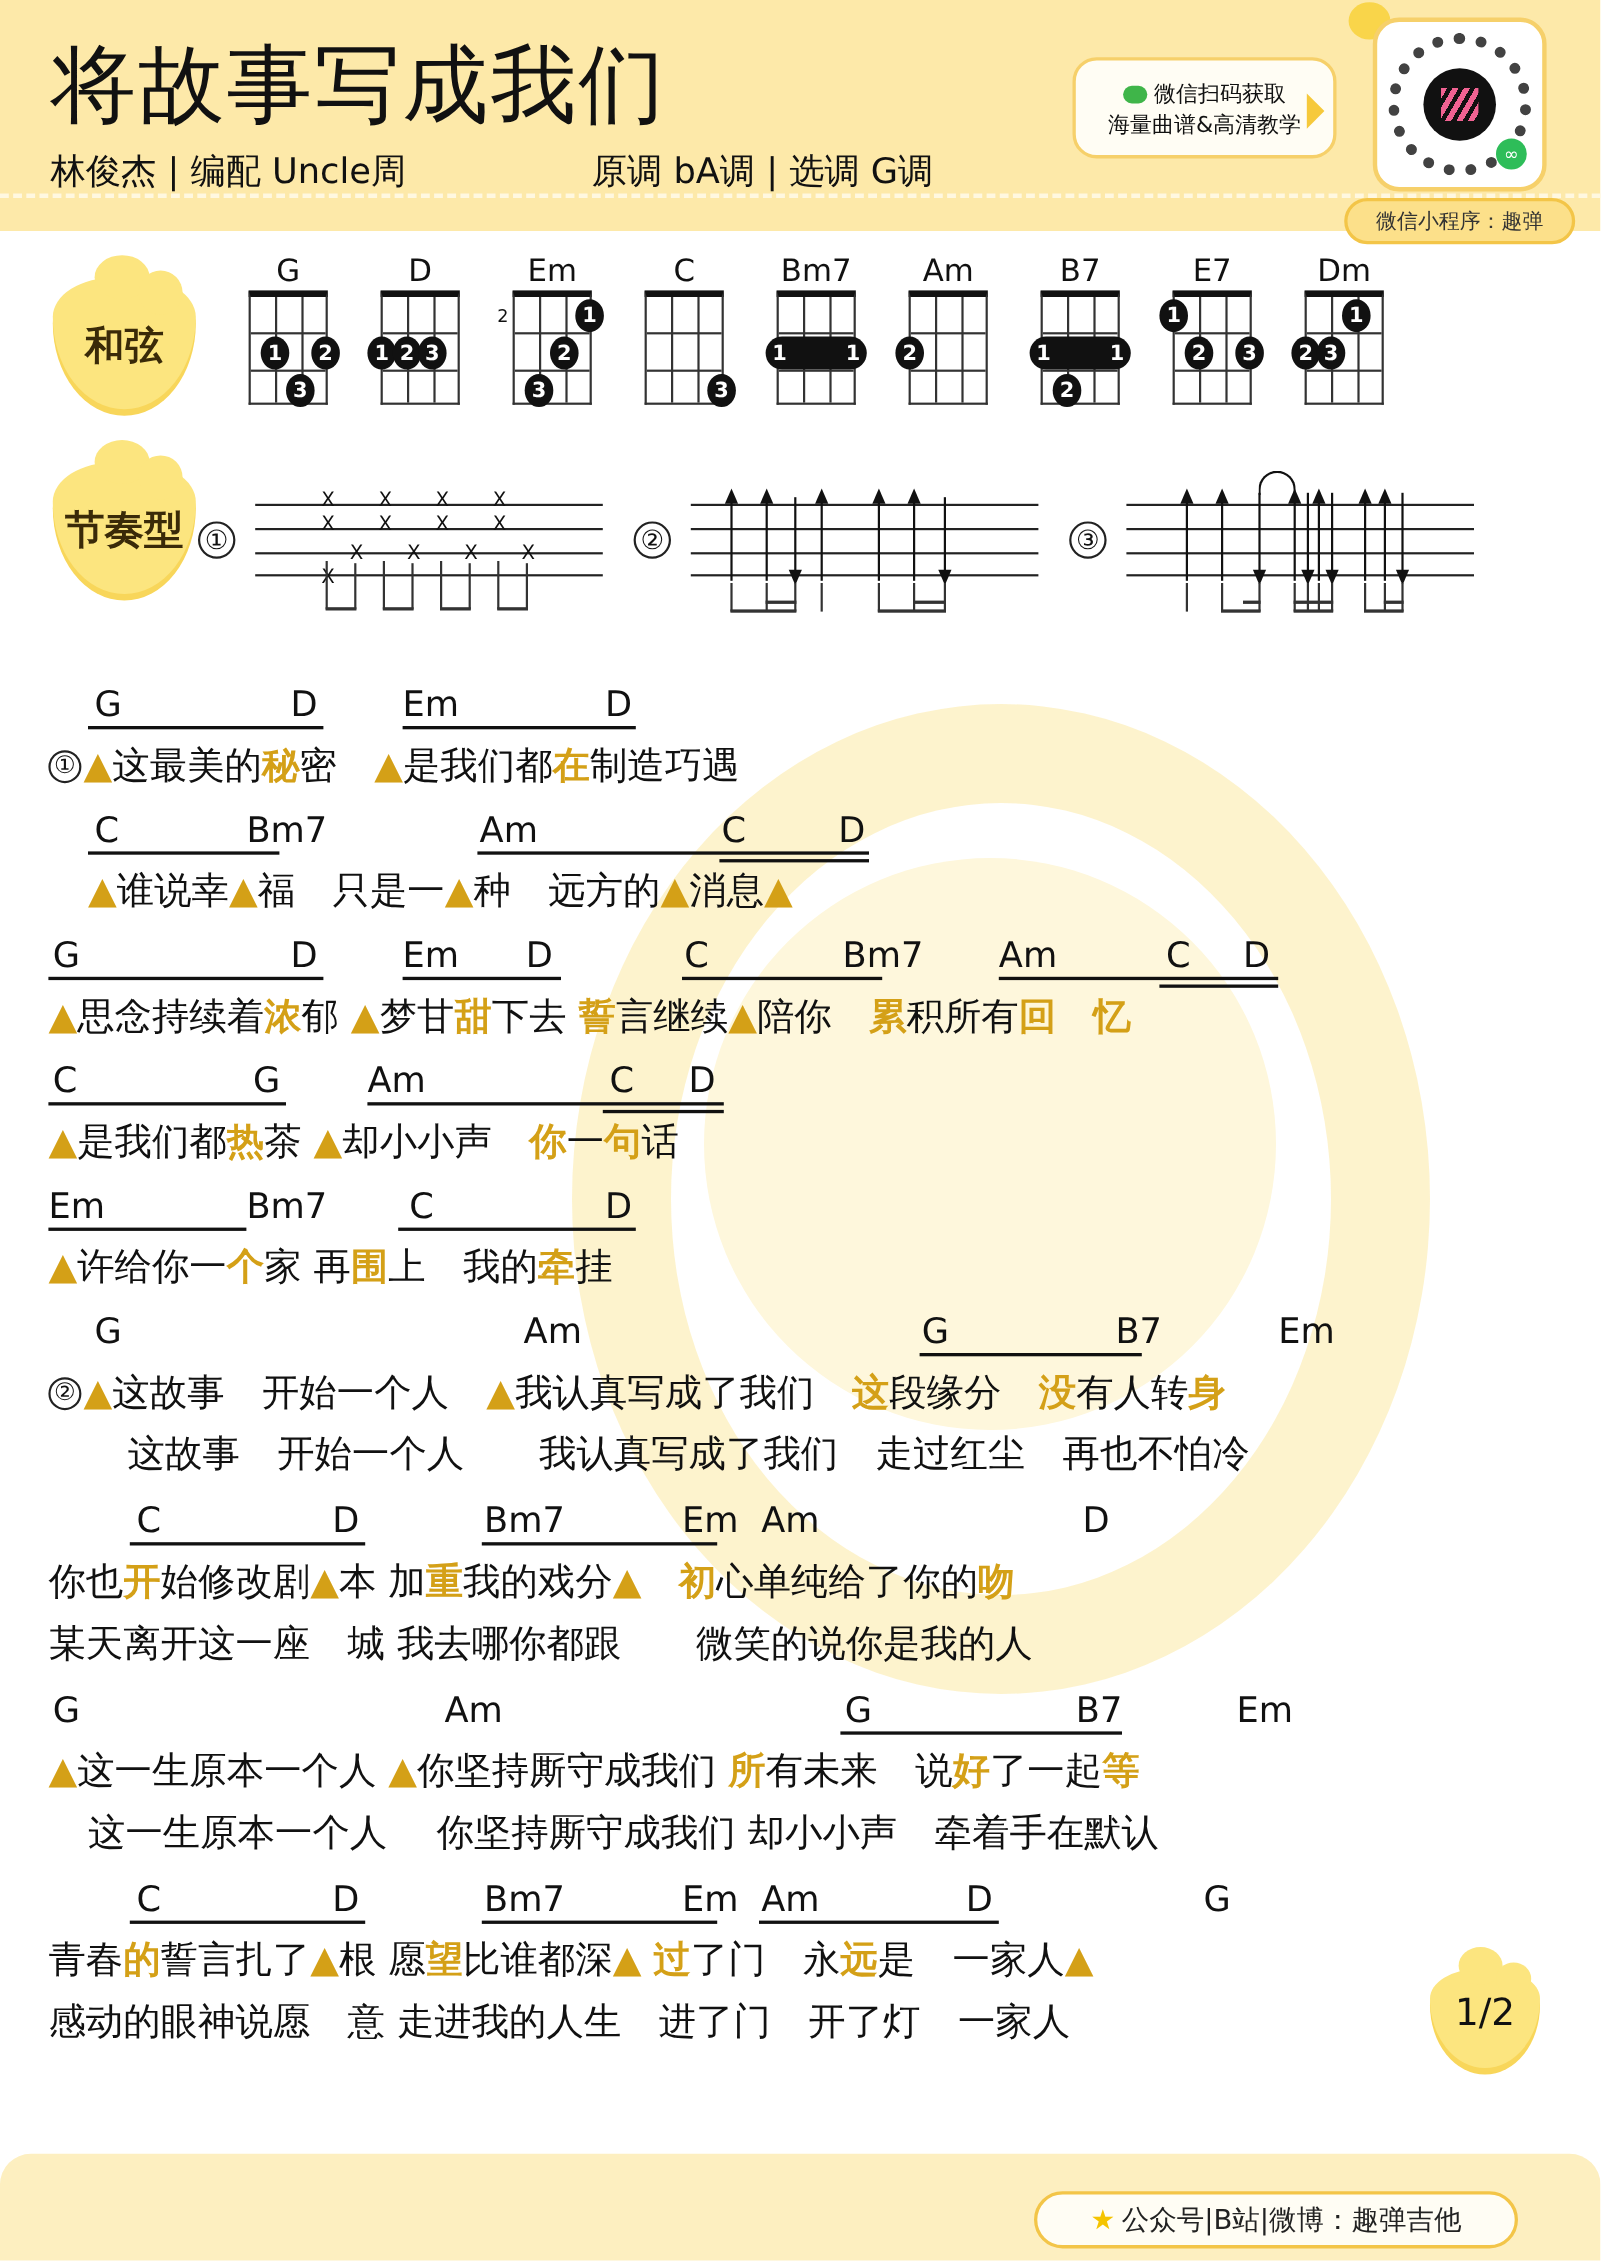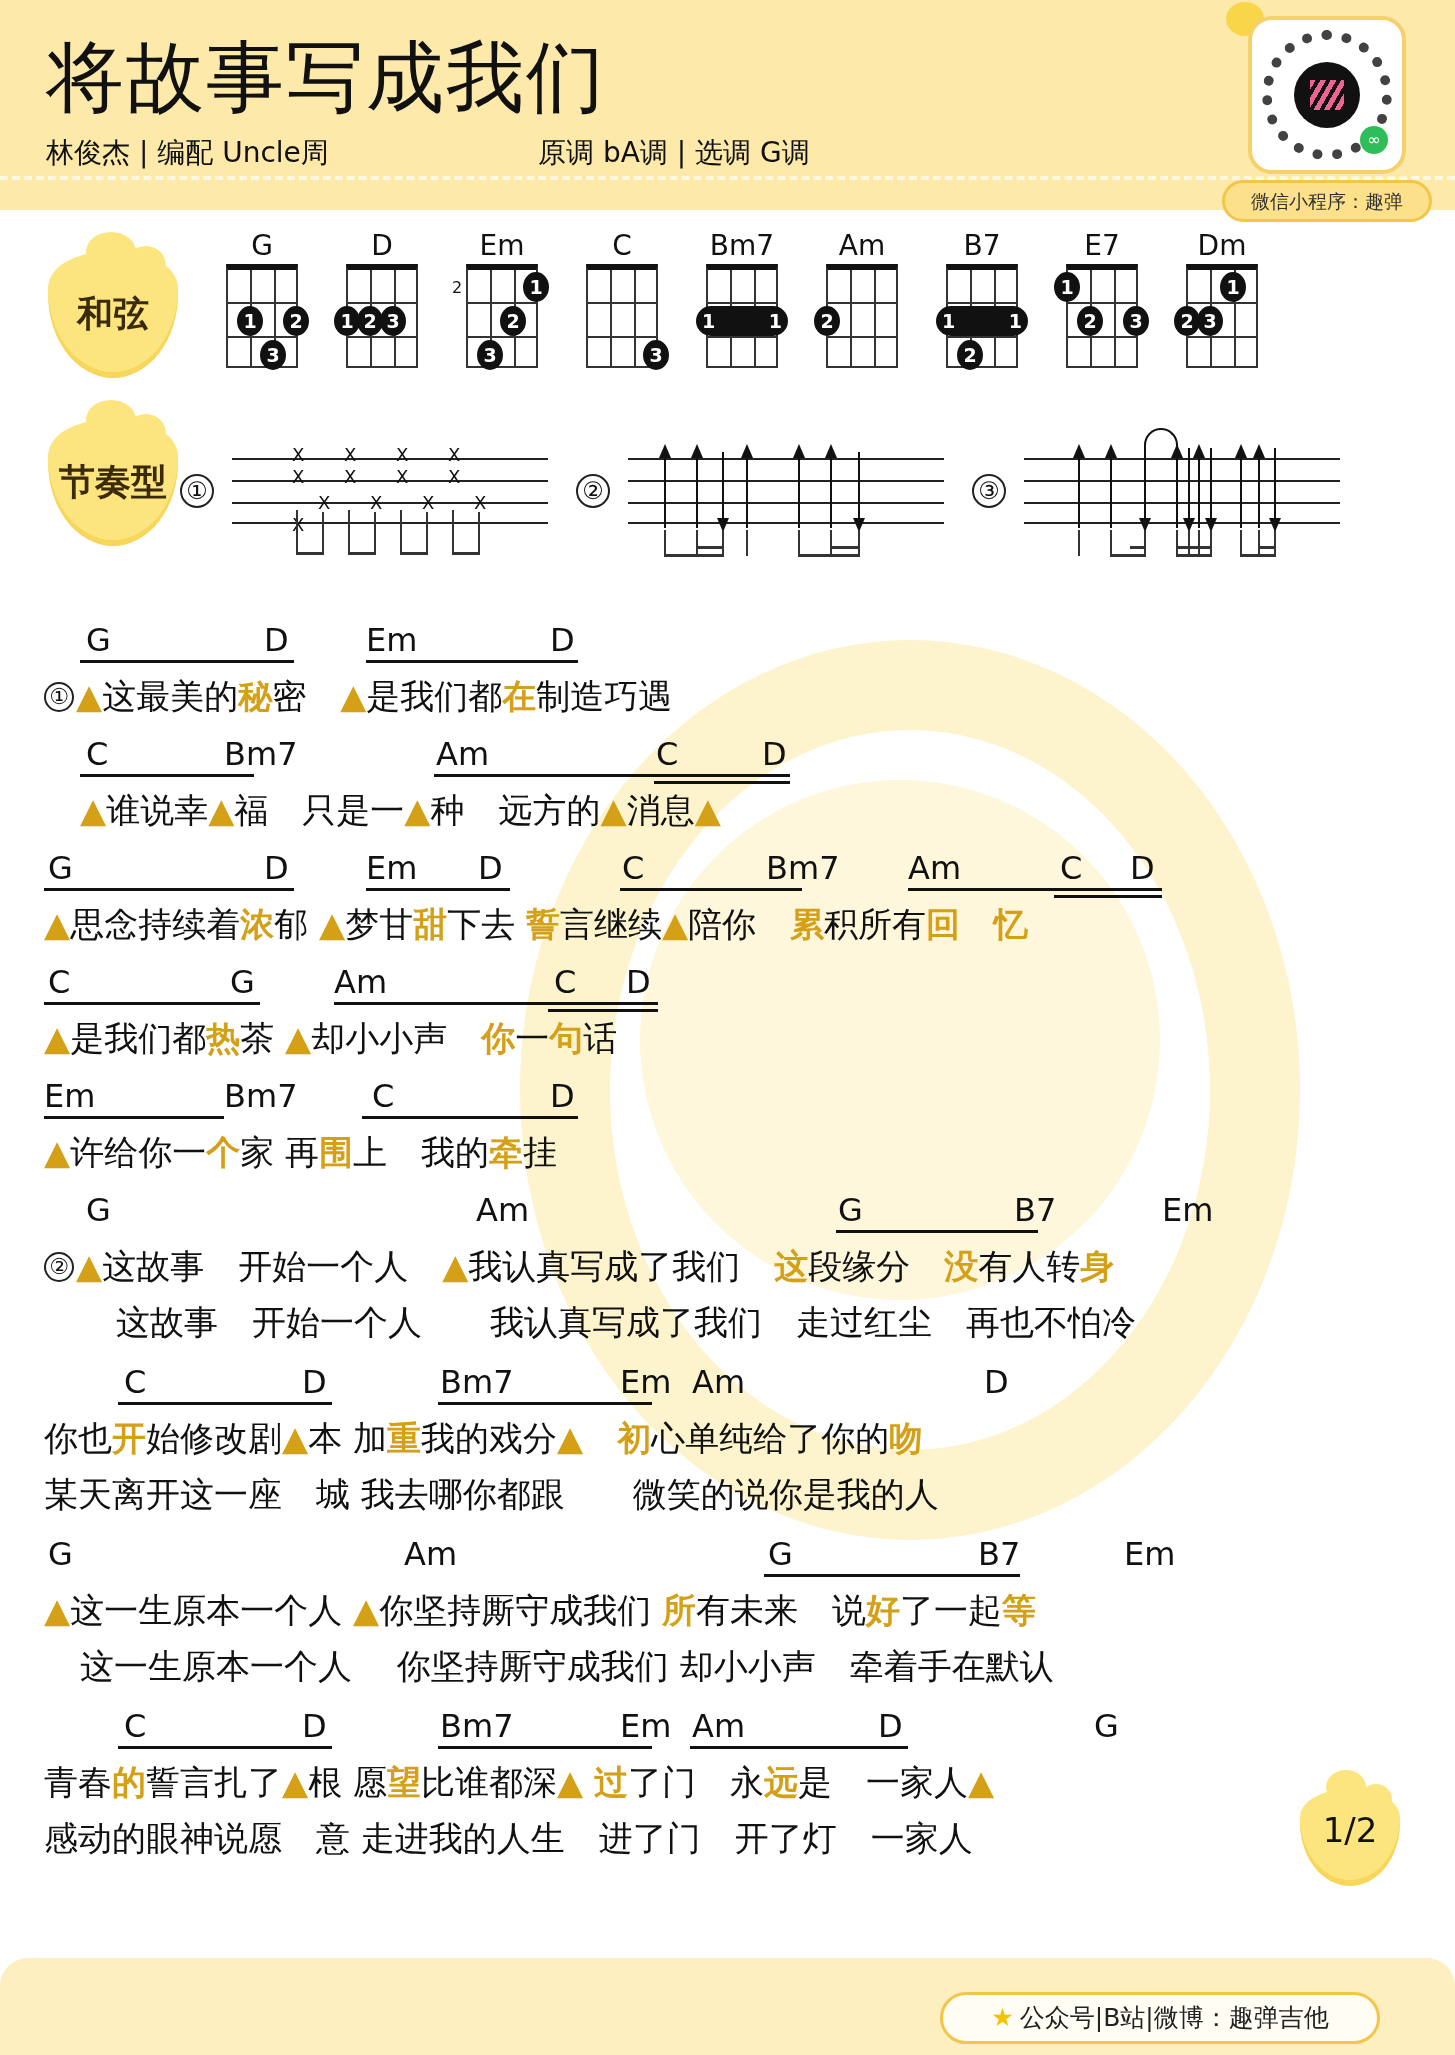--- a/index.html
+++ b/index.html
@@ -1,20 +1,20 @@
 <!DOCTYPE html>
 <html><head>
 <meta charset="utf-8">
 <style>
   * { box-sizing: border-box; margin: 0; padding: 0; }
   body { width: 1455px; height: 2055px; background: #ffffff; font-family: "DejaVu Sans", "Liberation Sans", sans-serif; position: relative; overflow: hidden; color: #111; }
   .header { position: absolute; left: 0; top: 0; width: 1455px; height: 210px; background: #fde9a9; }
   .header-dash { position: absolute; left: 0; top: 176px; width: 1455px; border-top: 4px dashed #fff8e0; }
   .title { position: absolute; left: 46px; top: 26px; font-size: 78px; font-weight: normal; letter-spacing: 2px; color: #111; }
-  .subtitle { position: absolute; top: 134px; font-size: 28px; color: #111; }
+  .subtitle { position: absolute; top: 134px; font-size: 32px; color: #111; }
   .promo { position: absolute; left: 975px; top: 52px; width: 240px; height: 92px; background: #fffdf4; border: 3px solid #f6d06a; border-radius: 22px; text-align: center; font-size: 20px; line-height: 28px; padding-top: 16px; }
   .promo .wx { display: inline-block; width: 22px; height: 16px; background: #3fb549; border-radius: 10px; vertical-align: -2px; margin-right: 6px; }
   .promo-arrow { position: absolute; right: 8px; top: 30px; width: 0; height: 0; border-top: 16px solid transparent; border-bottom: 16px solid transparent; border-left: 16px solid #f6c93b; }
   .qr-card { position: absolute; left: 1248px; top: 16px; width: 158px; height: 158px; background: #fff; border: 4px solid #f6d06a; border-radius: 24px; }
   .qr-blob { position: absolute; left: 1226px; top: 2px; width: 38px; height: 34px; background: #f9d54a; border-radius: 50%; }
   .qr-center { position: absolute; left: 42px; top: 42px; width: 66px; height: 66px; background: #111; border-radius: 50%; }
   .qr-center::before { content: ""; position: absolute; left: 16px; top: 18px; width: 34px; height: 30px; background: repeating-linear-gradient(120deg, #f06292 0 5px, transparent 5px 9px); }
   .qr-badge { position: absolute; right: 14px; bottom: 16px; width: 28px; height: 28px; background: #2ebd59; border-radius: 50%; color: #fff; font-size: 16px; text-align: center; line-height: 28px; }
   .qr-ring { position: absolute; left: 10px; top: 10px; width: 130px; height: 130px; border-radius: 50%; border: 10px dotted #222; opacity: 0.85; }
   .qr-label { position: absolute; left: 1222px; top: 180px; width: 210px; height: 42px; background: #fce08a; border: 3px solid #f3c548; border-radius: 22px; font-size: 19px; text-align: center; line-height: 36px; color: #333; }
@@ -69,20 +69,25 @@
   .tao { color: #f06a1b; font-weight: bold; margin-right: 6px; }
 </style>
 </head>
 <body>
 
 <div class="header">
   <div class="title">将故事写成我们</div>
   <div class="subtitle" style="left:46px;">林俊杰 | 编配 Uncle周</div>
   <div class="subtitle" style="left:538px;">原调 bA调 | 选调 G调</div>
   <div class="header-dash"></div>
+  <div class="promo">
+    <div><span class="wx"></span><span>微信扫码获取</span></div>
+    <div>海量曲谱&amp;高清教学</div>
+    <div class="promo-arrow"></div>
+  </div>
   <div class="qr-blob"></div>
   <div class="qr-card">
     <div class="qr-ring"></div>
     <div class="qr-center"></div>
     <div class="qr-badge">∞</div>
   </div>
   <div class="qr-label">微信小程序：趣弹</div>
 </div>
 
 <div class="watermark"></div>

